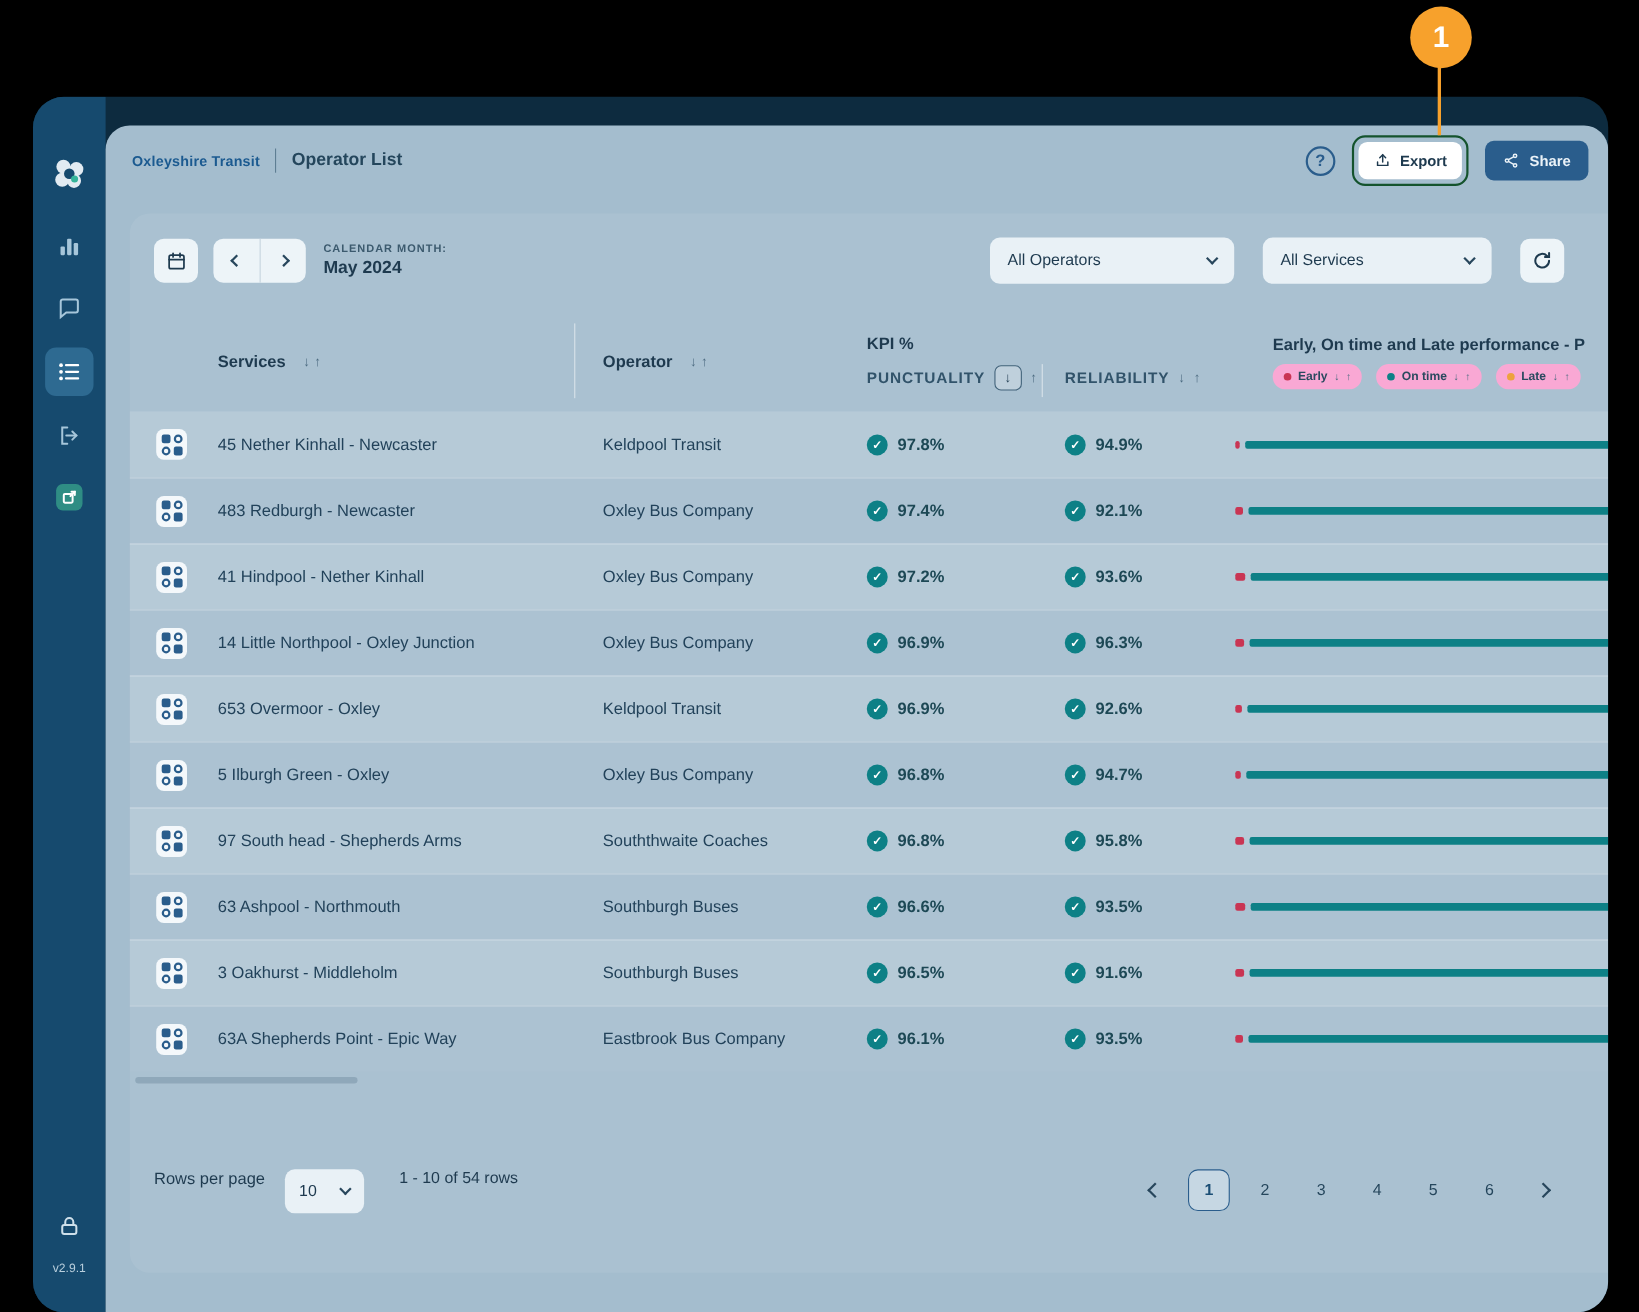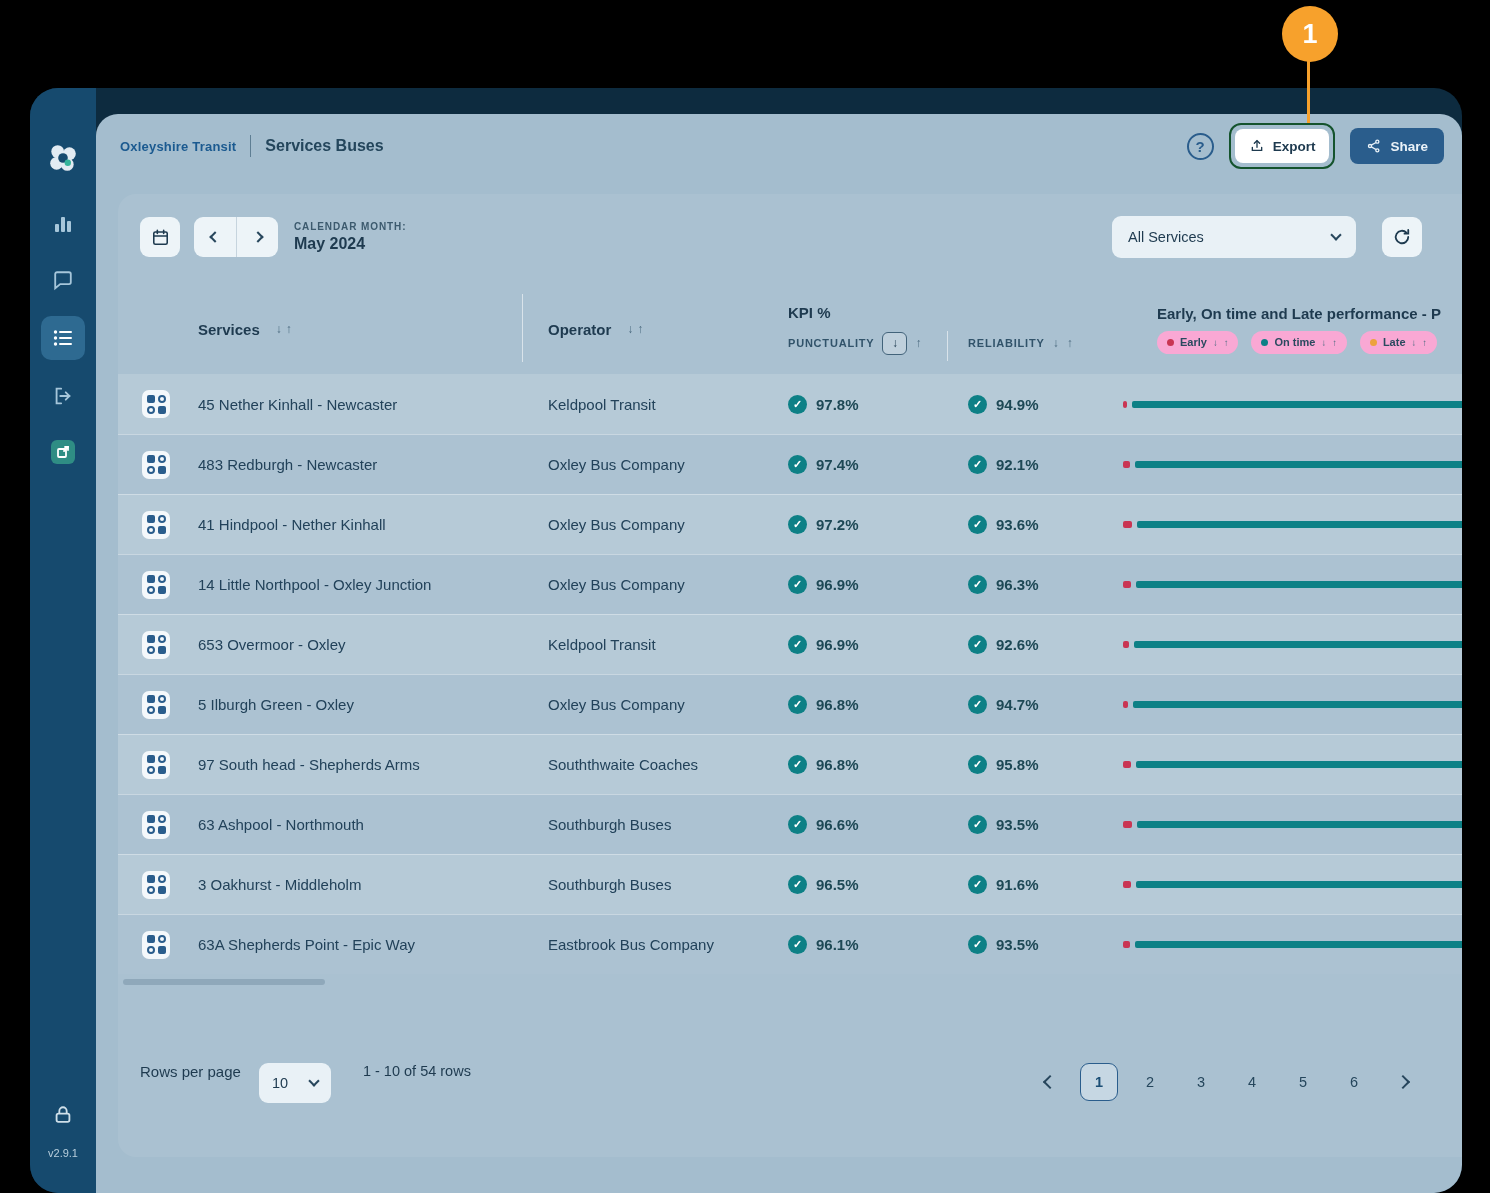--- a/index.html
+++ b/index.html
@@ -44,41 +44,41 @@
   .pager-btns { display:flex; background:#edf4f8; border-radius:9px; height:40px; margin-left:14px; }
   .pager-half { width:42px; display:flex; align-items:center; justify-content:center; cursor:pointer; }
   .pager-half + .pager-half { border-left:1px solid #c6d4de; }
   .cal-label { margin-left:16px; }
   .cal-small { font-size:10px; letter-spacing:.9px; color:#3c5a6e; font-weight:700; }
   .cal-big { font-size:16px; color:#1e3a4f; font-weight:600; margin-top:3px; }
   .toolbar-right { margin-left:auto; display:flex; align-items:center; gap:26px; }
   .dropdown { height:42px; background:#e9f1f6; border-radius:9px; display:flex; align-items:center;
               justify-content:space-between; padding:0 16px; font-size:14.5px; color:#1e3a4f;
               font-weight:500; cursor:pointer; }
-  .dd-operators { width:222px; } .dd-services { width:244px; }
+  .dd-operators { width:222px; } .dd-services { width:208px; }
 
   
   .chev { display:inline-block; width:8px; height:8px; border-left:2px solid #27465c; border-bottom:2px solid #27465c; }
   .chev.left { transform:rotate(45deg); }
   .chev.right { transform:rotate(225deg); }
   .chev.down { transform:rotate(-45deg); margin-top:-4px; }
   .chev.big { width:10px; height:10px; }
 
   
   .thead { position:relative; display:grid; grid-template-columns:56px 350px 240px 335px 1fr;
            align-items:center; padding-left:24px; margin-top:26px; height:90px; flex-shrink:0; }
   .col-label { font-size:15px; font-weight:600; color:#1e3a4f; display:flex; align-items:center; gap:4px; }
   .col-label .gap { width:8px; }
   .sort-arrow { font-size:12px; color:#4c6b80; cursor:pointer; font-weight:400; }
   .kpi-group { display:flex; flex-direction:column; gap:11px; }
   .kpi-title { font-size:15px; font-weight:600; color:#1e3a4f; }
   .kpi-sub { display:flex; align-items:center; }
   .sub-punct { width:180px; display:flex; align-items:center; gap:8px; }
   .sub-rel { display:flex; align-items:center; gap:8px; }
-  .sub-label { font-size:11px; letter-spacing:.8px; font-weight:700; color:#31536a; }
+  .sub-label { font-size:14px; letter-spacing:.8px; font-weight:700; color:#31536a; }
   .sort-box { width:25px; height:23px; border:1px solid #42637a; border-radius:6px; display:flex;
               align-items:center; justify-content:center; color:#1e3a4f; font-size:12px; cursor:pointer;
               background:rgba(255,255,255,0.25); }
   .perf-head { display:flex; flex-direction:column; gap:9px; overflow:hidden; white-space:nowrap; padding-left:34px; }
   .perf-title { font-size:15px; font-weight:600; color:#1e3a4f; }
   .legend { display:flex; gap:13px; }
   .pill { background:#f9a8d4; border-radius:12px; height:23px; display:flex; align-items:center; gap:6px;
           padding:0 10px; font-size:11px; color:#2a4a5f; font-weight:600; cursor:pointer; flex-shrink:0; }
   .dot { width:7px; height:7px; border-radius:50%; }
   .pill .sort-arrow { font-size:9.5px; }
@@ -205,21 +205,21 @@
       <div class="version">v2.9.1</div>
     </div>
   </div>
 
   <div class="main">
     <div class="content">
 
       <div class="topbar">
         <span class="app-title">Oxleyshire Transit</span>
         <span class="title-div"></span>
-        <span class="page-title">Services Buses</span>
+        <span class="page-title">Operator List</span>
         <div class="topbar-right">
           <div class="help">?</div>
           <div class="export-ring">
             <div class="btn btn-export">
               <svg width="16" height="16" viewBox="0 0 24 24" fill="none" stroke="#1e3a4f" stroke-width="2" stroke-linecap="round">
                 <path d="M12 14V4.5"></path>
                   <path d="M8 8l4-4 4 4"></path>
                   <path d="M5 14v4.5h14V14"></path>
               </svg>
               <span>Export</span>
@@ -255,20 +255,24 @@
               </div>
             <div class="pager-half">
                 <span class="chev right"></span>
               </div>
           </div>
           <div class="cal-label">
             <div class="cal-small">CALENDAR MONTH:</div>
             <div class="cal-big">May 2024</div>
           </div>
           <div class="toolbar-right">
+            <div class="dropdown dd-operators">
+              <span>All Operators</span>
+              <span class="chev down"></span>
+            </div>
             <div class="dropdown dd-services">
               <span>All Services</span>
               <span class="chev down"></span>
             </div>
             <div class="icon-btn">
               <svg width="20" height="20" viewBox="0 0 24 24" fill="none" stroke="#1e3a4f" stroke-width="2.2" stroke-linecap="round">
                 <path d="M19.5 12a7.5 7.5 0 1 1-2.2-5.3"></path>
                   <polyline points="19.5 3.5 19.5 8 15 8"></polyline>
               </svg>
             </div>

